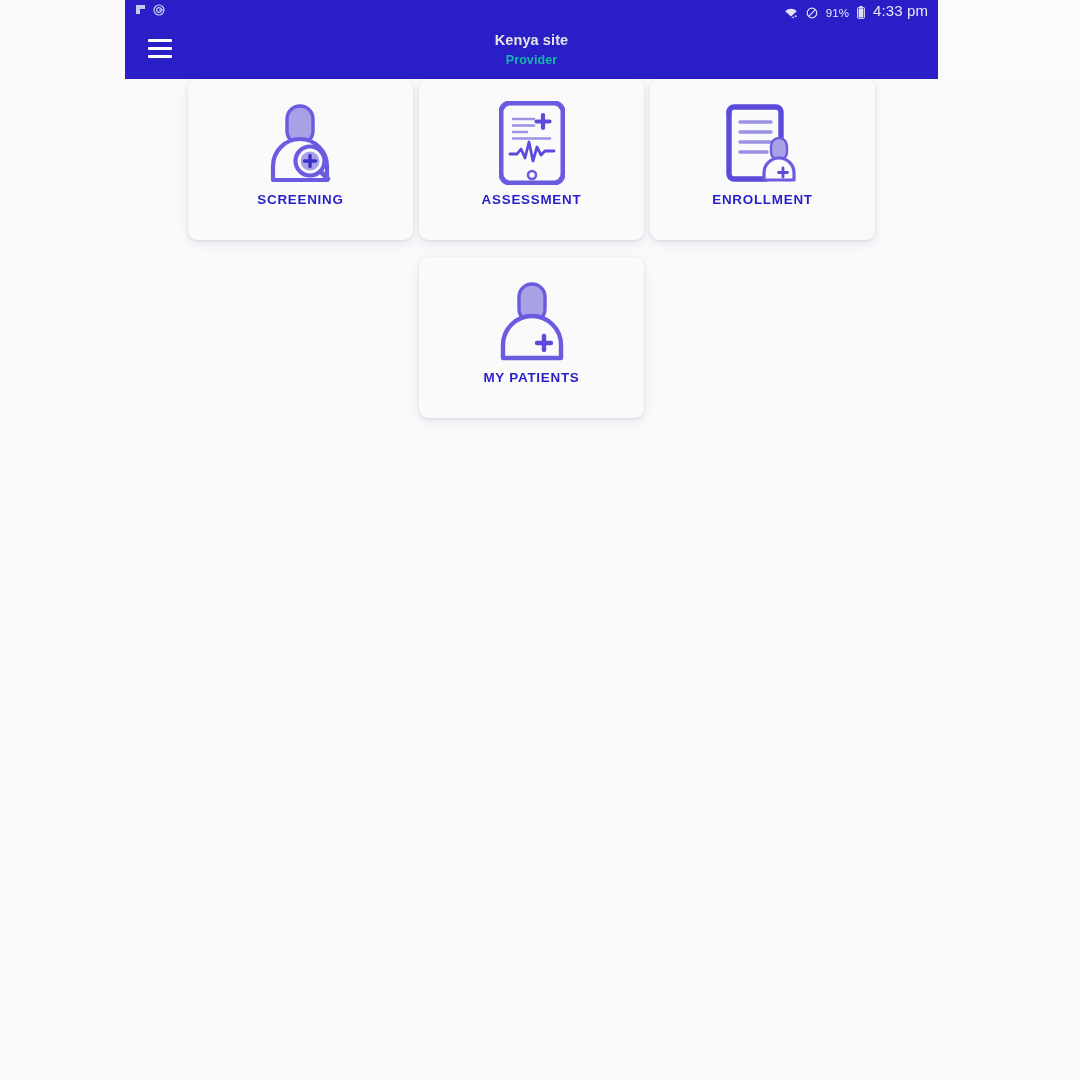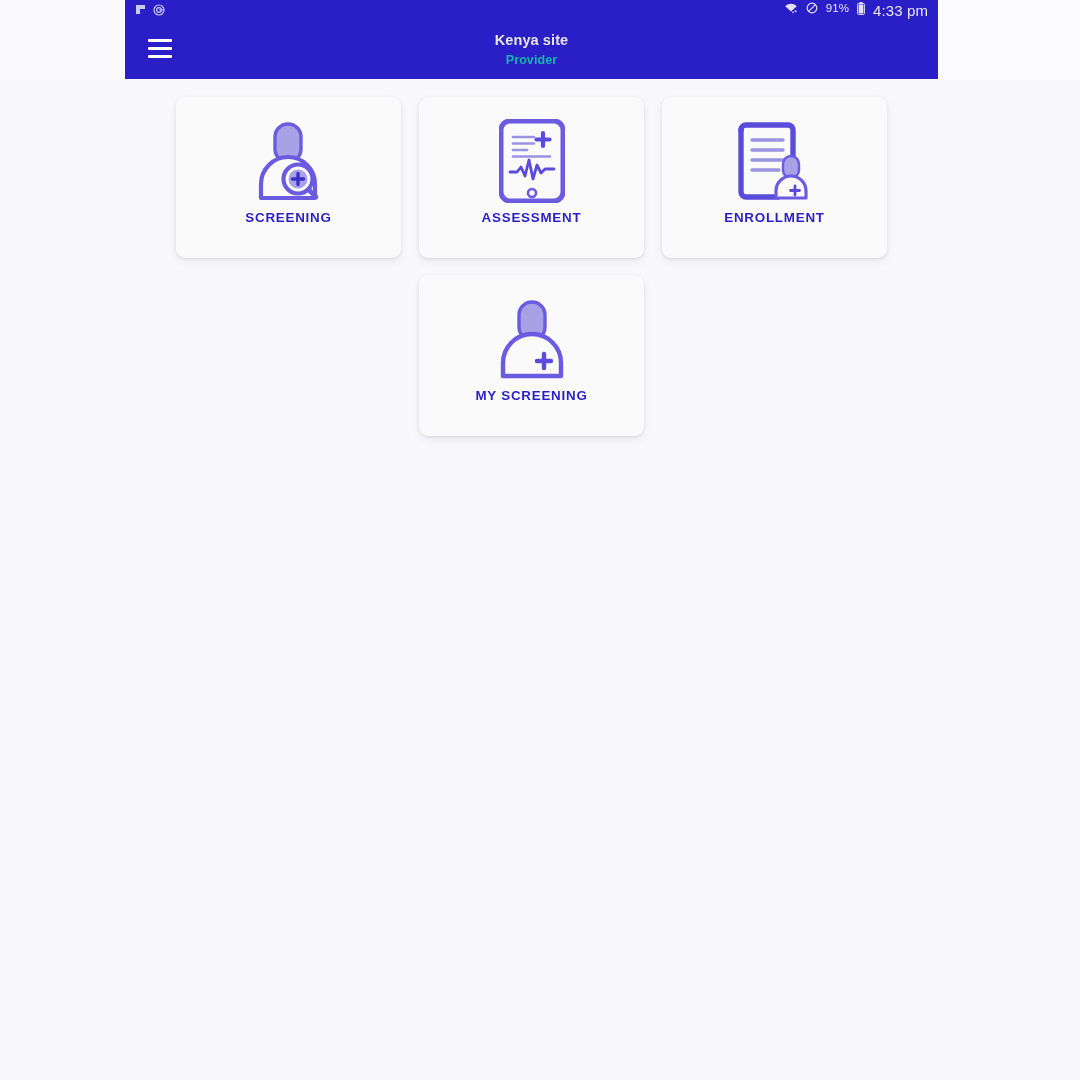--- a/index.html
+++ b/index.html
@@ -55,21 +55,21 @@
     padding: 0 10px;
     box-sizing: border-box;
   }
   .status-left {
     display: flex;
     align-items: center;
     gap: 7px;
   }
   .status-right {
     display: flex;
-    align-items: flex-start;
+    align-items: flex-end;
     gap: 8px;
     color: #e8e8f8;
     font-size: 11.5px;
     letter-spacing: 0.1px;
   }
   .status-right .pct { font-size: 11.5px; }
   .status-right .clock { font-size: 15px; }
 
   .sicon { display: block; }
 
@@ -125,21 +125,21 @@
     position: absolute;
     left: 125px;
     top: 79px;
     width: 813px;
   }
 
   .row {
     display: flex;
     justify-content: center;
   }
-  .row-1 { padding-top: 18px; gap: 18px; }
+  .row-1 { gap: 6px; }
   .row-2 { padding-top: 17px; gap: 18px; }
 
   .card {
     width: 225px;
     height: 161px;
     background: #fafafa;
     border-radius: 9px;
     box-shadow: 0 1px 3px rgba(60,60,100,0.13),
                 0 4px 10px rgba(60,60,100,0.08);
     display: flex;
@@ -306,21 +306,21 @@
 
 
       <div class="card">
         <div class="card-icon">
           <svg width="72" height="80" viewBox="0 0 72 80">
             <rect x="23" y="3" width="26" height="38" rx="13" fill="#A9A1E6" stroke="#6A5BE0" stroke-width="3.4"></rect>
             <path d="M7 77 v-13 a29 29 0 0 1 58 0 v13 z" fill="#fafafa" stroke="#6A5BE0" stroke-width="4.4" stroke-linejoin="round"></path>
             <path d="M48 55 v14 M41 62 h14" stroke="#5A4BDC" stroke-width="4.4" stroke-linecap="round"></path>
           </svg>
         </div>
-        <div class="card-label">MY SCREENING</div>
+        <div class="card-label">MY PATIENTS</div>
       </div>
 
     </div>
 
   </div>
 
   <div class="page-body"></div>
 
 </div>
 

